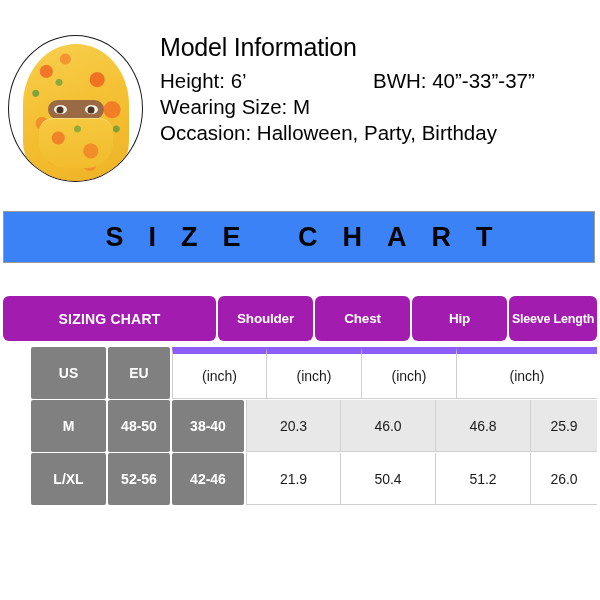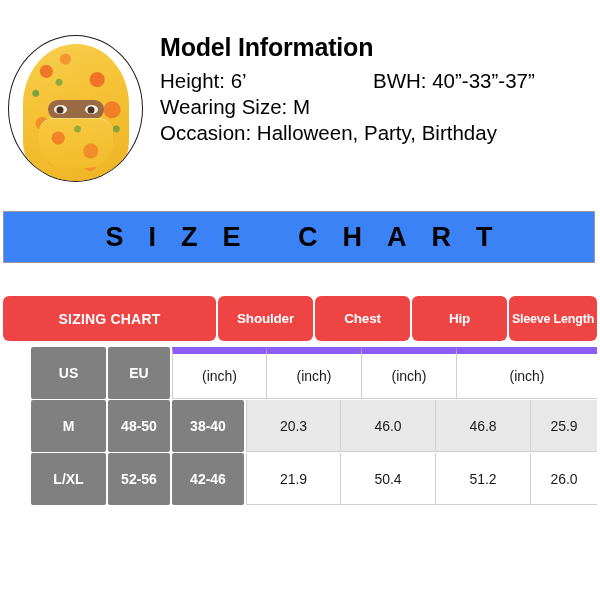--- a/index.html
+++ b/index.html
@@ -140,21 +140,21 @@
   }
 
   .info-text {
     position: absolute;
     left: 160px;
     top: 0;
     width: 436px;
   }
   .info-title {
     font-size: 25px;
-    font-weight: 700;
+    font-weight: 400;
     line-height: 30px;
     letter-spacing: -0.2px;
     margin: 0 0 6px 0;
   }
   .info-row {
     font-size: 20.5px;
     line-height: 26px;
     white-space: nowrap;
   }
   .info-row .height-part {
@@ -190,21 +190,21 @@
     left: 3px;
     top: 296px;
     width: 594px;
   }
   .tbl-head {
     display: flex;
     height: 45px;
     gap: 2px;
   }
   .tbl-head .hcell {
-    background: #ef4444;
+    background: #a21caf;
     color: #ffffff;
     font-size: 13.5px;
     font-weight: 700;
     display: flex;
     align-items: center;
     justify-content: center;
     border-radius: 6px;
     box-sizing: border-box;
     text-align: center;
     letter-spacing: -0.2px;

